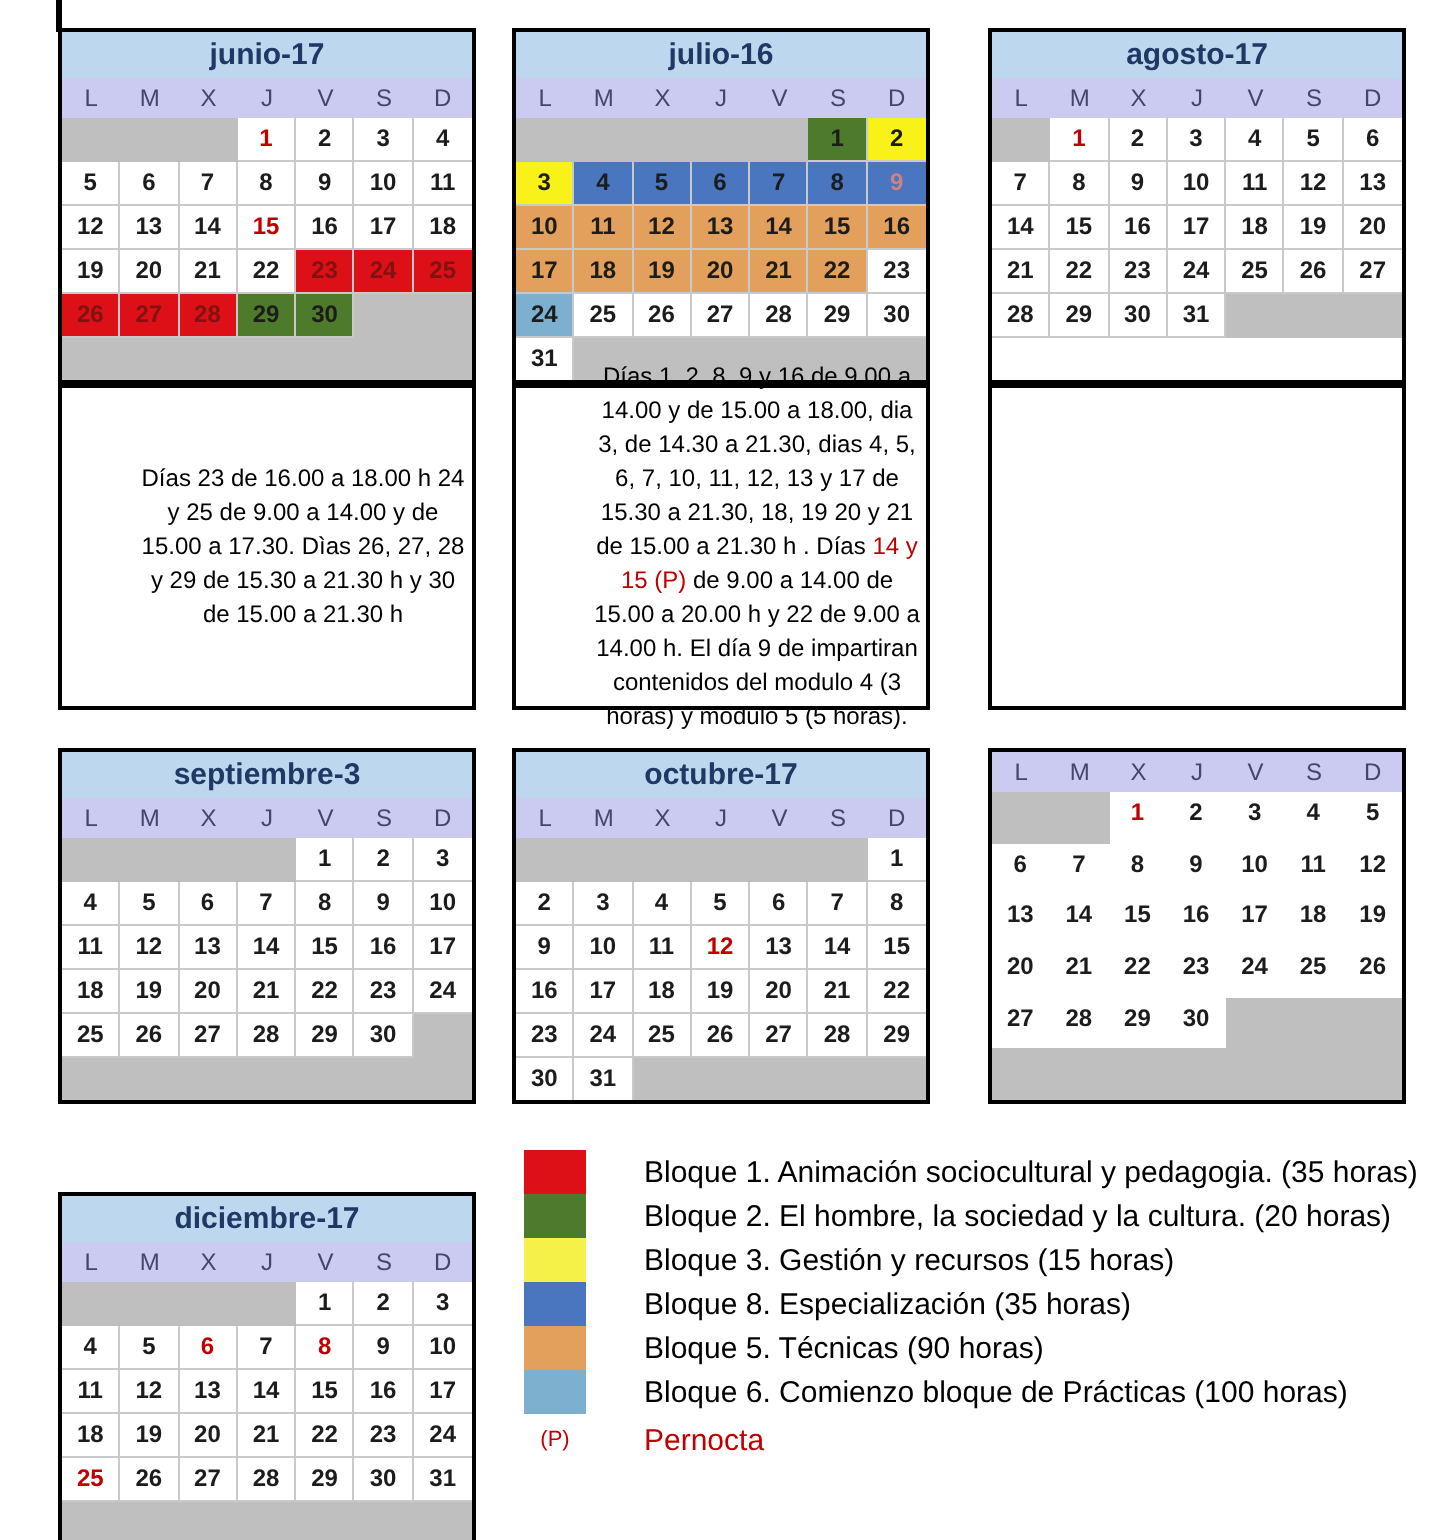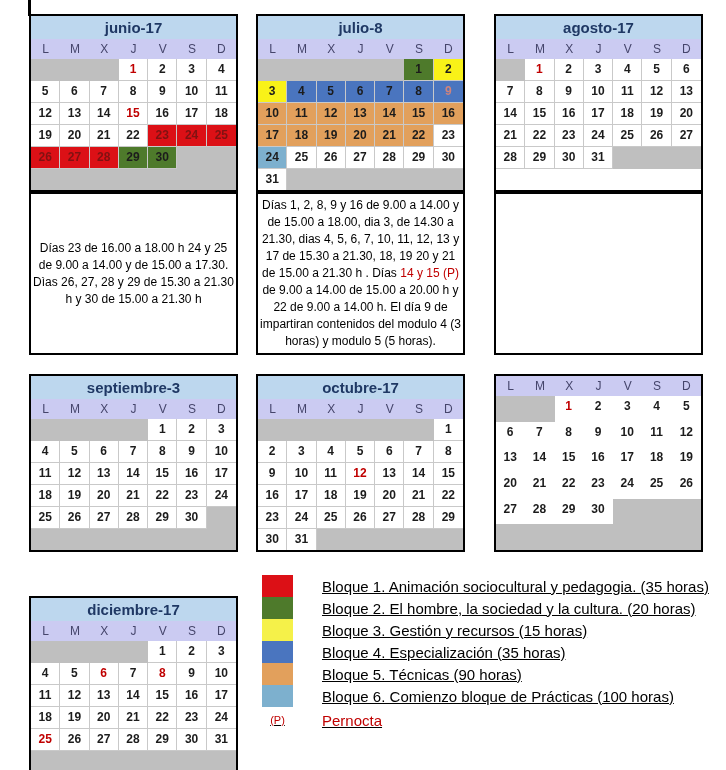--- a/index.html
+++ b/index.html
@@ -45,30 +45,30 @@
   .bg-blue{background:var(--blue);}
   .bg-orange{background:var(--orange);}
   .bg-lightblue{background:var(--lightblue);}
   .fg-hol{color:var(--holiday);}
   .fg-onred{color:#801212;}
   .fg-pink{color:var(--pink);}
 
   
   .note{
     position:absolute;width:209px;height:163px;border:2px solid #000;box-sizing:border-box;
-    background:#fff;display:flex;align-items:center;justify-content:center;
+    background:#fff;display:flex;align-items:center;justify-content:center;padding-left:36px;
   }
   .note-inner{width:100%;padding:1px 2px;box-sizing:border-box;text-align:center;font-size:12px;line-height:17px;color:#000;}
   .p-note-junio{left:29px;top:192px}
   .p-note-julio{left:256px;top:192px}
   .p-note-agosto{left:494px;top:192px}
   .red{color:var(--holiday);}
 
   
-  .legend{position:absolute;left:262px;top:575px;width:464px;text-decoration:underline;}
+  .legend{position:absolute;left:262px;top:575px;width:464px;}
   .legend-row{display:flex;align-items:center;height:22px;}
   .sw{width:31px;height:22px;flex:0 0 31px;}
   .legend-label{margin-left:29px;font-size:15px;white-space:nowrap;color:#000;}
   .pernocta{margin-top:2px;}
   .psym{flex:0 0 31px;width:31px;text-align:center;font-size:11px;color:var(--holiday);}
   .plbl{margin-left:29px;font-size:15px;white-space:nowrap;color:var(--holiday);}
 </style>
 </head>
 <body>
 
@@ -134,21 +134,21 @@
       <div class="c g"></div>
       <div class="c g"></div>
       <div class="c g"></div>
       <div class="c g"></div>
       <div class="c g"></div>
       <div class="c g"></div>
       <div class="c g"></div>
     </div>
   </div>
 <div class="cal p-julio">
-    <div class="cal-title">julio-8</div>
+    <div class="cal-title">julio-16</div>
     <div class="cal-days">
       <div class="dh">L</div>
       <div class="dh">M</div>
       <div class="dh">X</div>
       <div class="dh">J</div>
       <div class="dh">V</div>
       <div class="dh">S</div>
       <div class="dh">D</div>
     </div>
     <div class="wk">
@@ -559,21 +559,21 @@
       <div class="legend-row">
         <div class="sw" style="background: rgb(78, 122, 43);"></div>
         <span class="legend-label">Bloque 2. El hombre, la sociedad y la cultura. (20 horas)</span>
       </div>
       <div class="legend-row">
         <div class="sw" style="background: rgb(245, 241, 73);"></div>
         <span class="legend-label">Bloque 3. Gestión y recursos (15 horas)</span>
       </div>
       <div class="legend-row">
         <div class="sw" style="background: rgb(74, 117, 191);"></div>
-        <span class="legend-label">Bloque 4. Especialización (35 horas)</span>
+        <span class="legend-label">Bloque 8. Especialización (35 horas)</span>
       </div>
       <div class="legend-row">
         <div class="sw" style="background: rgb(226, 160, 92);"></div>
         <span class="legend-label">Bloque 5. Técnicas (90 horas)</span>
       </div>
       <div class="legend-row">
         <div class="sw" style="background: rgb(125, 176, 206);"></div>
         <span class="legend-label">Bloque 6. Comienzo bloque de Prácticas (100 horas)</span>
       </div>
     </div>

